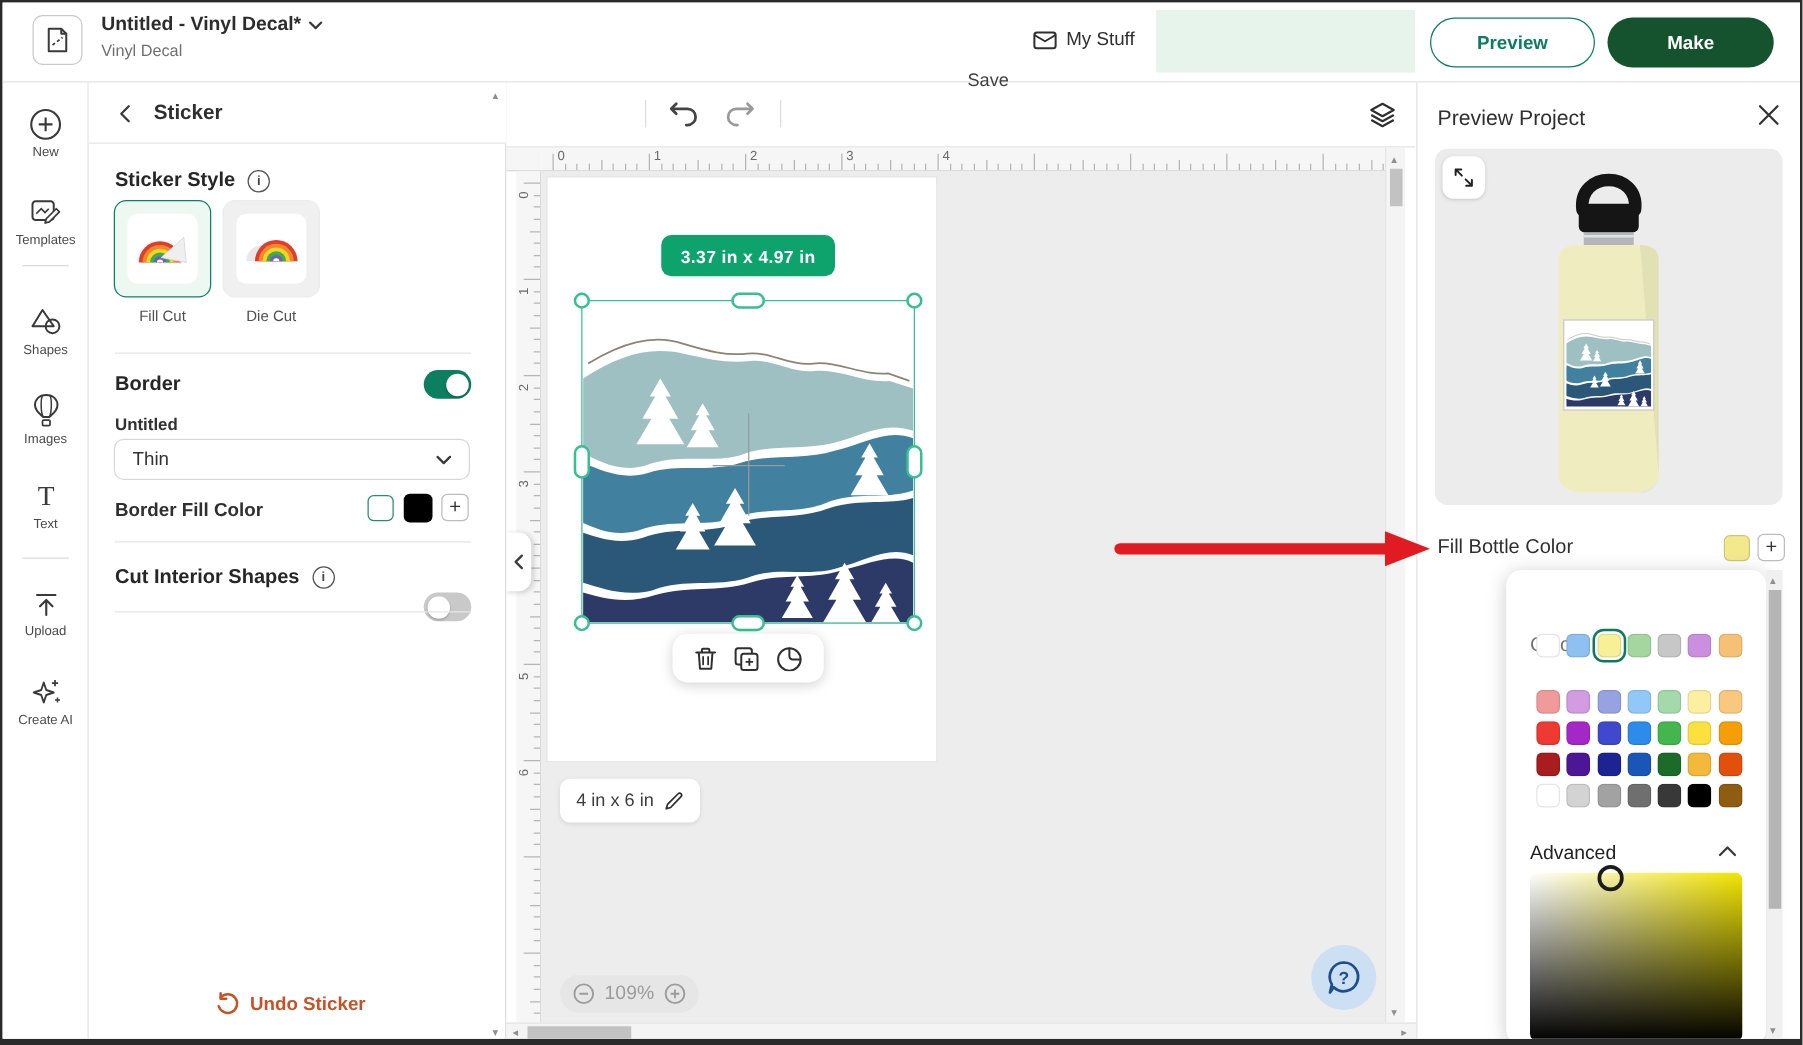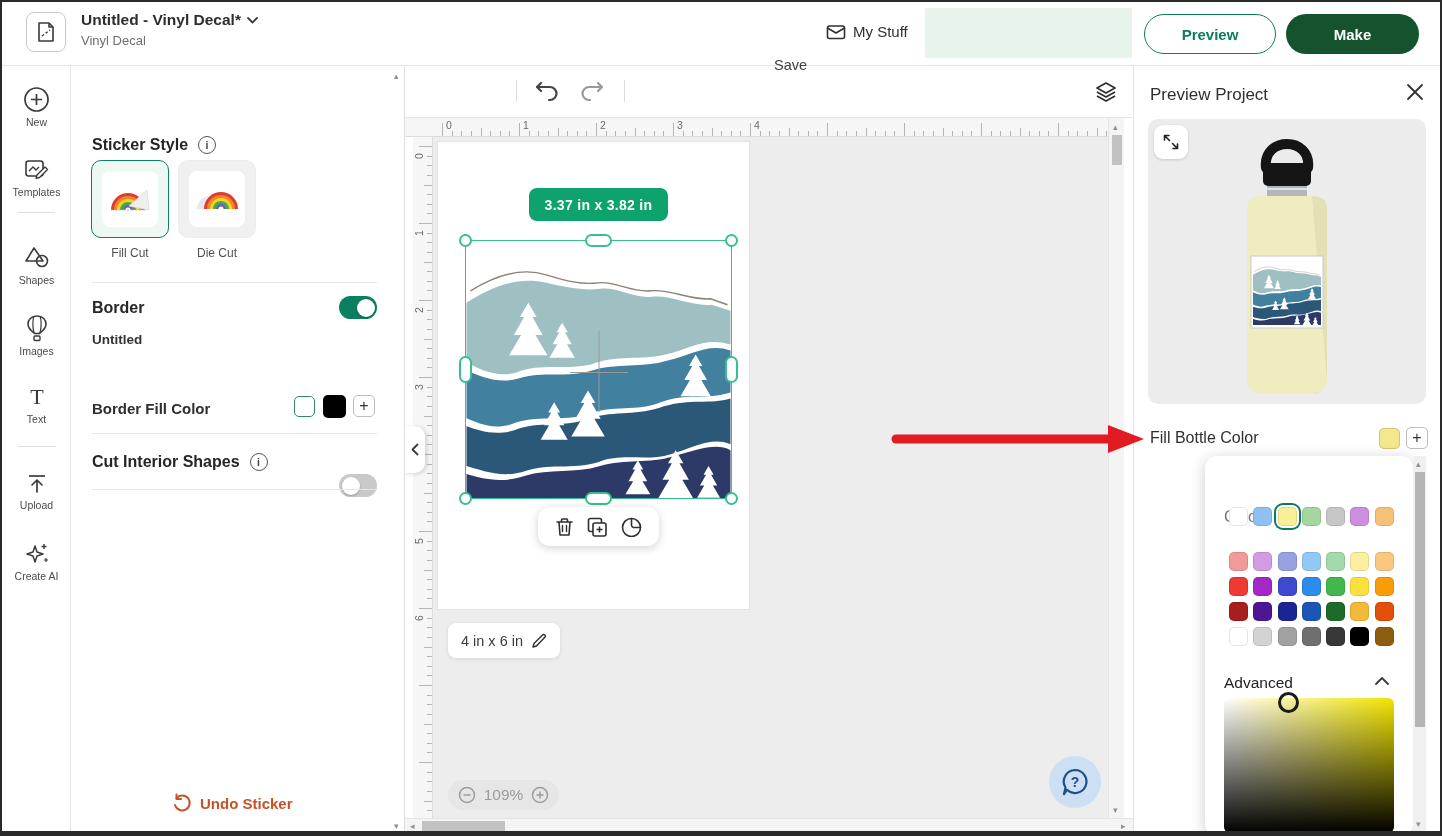--- a/index.html
+++ b/index.html
@@ -202,20 +202,26 @@
             <path d="M12 6 L14 12 L20 14 L14 16 L12 22 L10 16 L4 14 L10 12 Z" fill="none" stroke="#3a3a3a" stroke-width="1.5" stroke-linejoin="round"></path>
             <path d="M21 4 v5 M18.5 6.5 h5" stroke="#3a3a3a" stroke-width="1.4"></path>
             <path d="M23 18 v4 M21 20 h4" stroke="#3a3a3a" stroke-width="1.2"></path>
           </svg>
       </div>
         <div class="lb">Create AI</div>
     </div>
   </div>
 
   <div class="abs panel"></div>
+  <div class="abs panel-head row">
+    <svg class="abs" style="left:24px;top:17px" width="10" height="16" viewBox="0 0 10 16">
+        <polyline points="8,2 2,8 8,14" class="chev"></polyline>
+      </svg>
+    <div class="abs panel-title" style="left:52px;top:15px">Sticker</div>
+  </div>
   <div class="abs row" style="left:90px;top:134px;gap:10px;z-index:20">
     <span class="sec-h">Sticker Style</span>
     <span class="info-i">i</span>
   </div>
   <div class="abs style-card sel" style="left:89px;top:158px;width:78px;height:78px;z-index:20">
     <div class="style-inner">
       <svg width="46" height="38" viewBox="0 0 46 38">
         <g transform="translate(4,6)">
           <path d="M0 24 A17 17 0 0 1 34 24" fill="#e23b2e"></path>
             <path d="M3 24 A14 14 0 0 1 31 24" fill="#f1872b"></path>
@@ -246,20 +252,26 @@
   </div>
   <div class="abs style-lb" style="left:89px;top:244px;width:78px;z-index:20">Fill Cut</div>
   <div class="abs style-lb" style="left:176px;top:244px;width:78px;z-index:20">Die Cut</div>
   <div class="abs divider" style="left:90px;top:280px;width:285px;z-index:20"></div>
 
   <div class="abs sec-h" style="left:90px;top:297px;z-index:20">Border</div>
   <div class="abs toggle on" style="left:337px;top:294px;z-index:20">
       <div class="knob"></div>
     </div>
   <div class="abs" style="left:90px;top:330px;font-size:13.5px;font-weight:700;color:#333;z-index:20">Untitled</div>
+  <div class="abs select" style="left:89px;top:349px;width:285px;height:33px;z-index:20">
+    <span>Thin</span>
+    <svg width="12" height="8" viewBox="0 0 12 8">
+        <polyline points="1,1.5 6,6.5 11,1.5" class="chev"></polyline>
+      </svg>
+  </div>
   <div class="abs" style="left:90px;top:398px;font-size:15px;font-weight:700;color:#2f2f2f;z-index:20">Border Fill Color</div>
   <div class="abs swatch-sm" style="left: 292px; top: 394px; width: 21px; height: 21px; border: 1.6px solid rgb(43, 138, 112); z-index: 20; background: rgb(255, 255, 255);"></div>
   <div class="abs swatch-sm" style="left: 321px; top: 393px; width: 23px; height: 23px; z-index: 20; background: rgb(0, 0, 0);"></div>
   <div class="abs plus-btn" style="left:351px;top:393px;width:22px;height:22px;z-index:20">+</div>
   <div class="abs divider" style="left:90px;top:431px;width:285px;z-index:20"></div>
   <div class="abs row" style="left:90px;top:451px;gap:10px;z-index:20">
     <span class="sec-h">Cut Interior Shapes</span>
     <span class="info-i">i</span>
   </div>
   <div class="abs toggle off" style="left:337px;top:449px;z-index:20">
@@ -513,21 +525,21 @@
       </g> 
       <g transform="translate(243,226) scale(0.72)" fill="#ffffff">
     <polygon points="0,0 7,12 3.5,12 12,27 6,27 16,44 -16,44 -6,27 -12,27 -3.5,12 -7,12"></polygon>
       </g>
   <g stroke="#9a9a9a" stroke-width="1">
     <line x1="133" y1="90" x2="133" y2="172"></line>
         <line x1="104" y1="132" x2="162" y2="132"></line>
   </g>
     </svg>
   <div class="abs sel-box"></div>
-  <div class="abs size-badge">3.37 in x 3.82 in</div>
+  <div class="abs size-badge">3.37 in x 4.97 in</div>
   <div class="abs handle-c" style="left:457px;top:232px"></div>
   <div class="abs handle-c" style="left:723px;top:232px"></div>
   <div class="abs handle-c" style="left:457px;top:490px"></div>
   <div class="abs handle-c" style="left:723px;top:490px"></div>
   <div class="abs handle-p" style="left:583px;top:232px;width:27px;height:13px"></div>
   <div class="abs handle-p" style="left:583px;top:490px;width:27px;height:13px"></div>
   <div class="abs handle-p" style="left:457px;top:354px;width:13px;height:27px"></div>
   <div class="abs handle-p" style="left:723px;top:354px;width:13px;height:27px"></div>
 
   <div class="abs float-tb">

